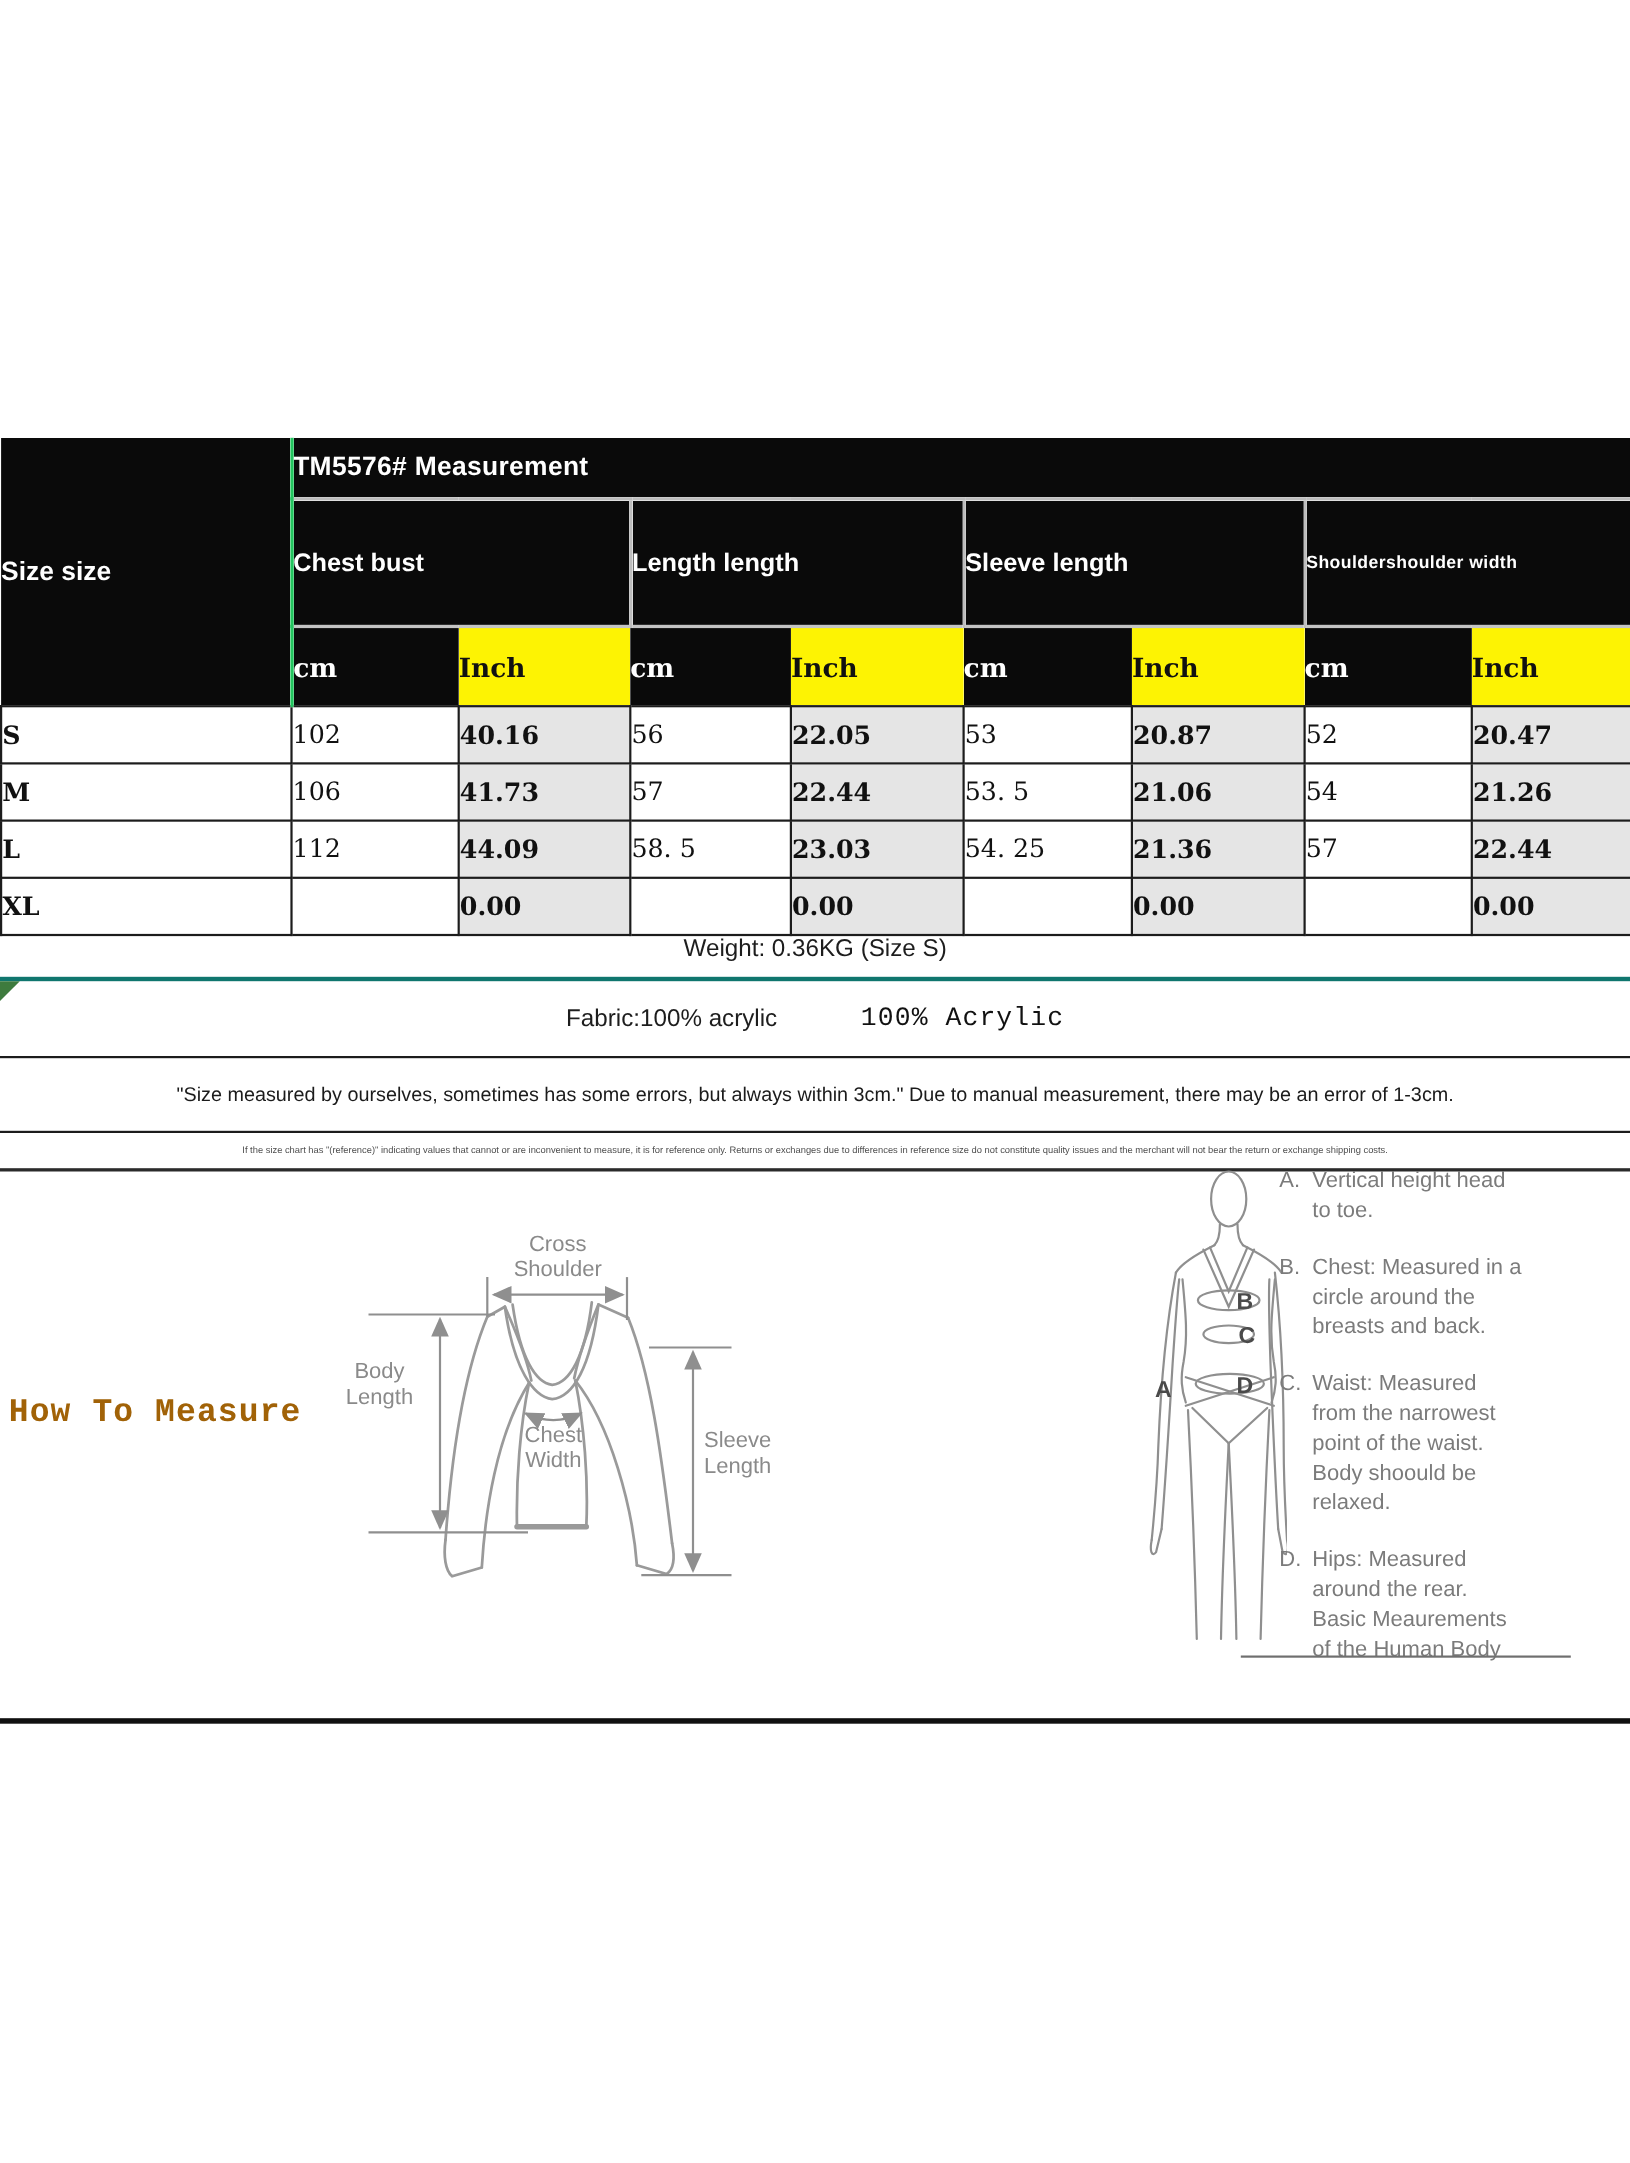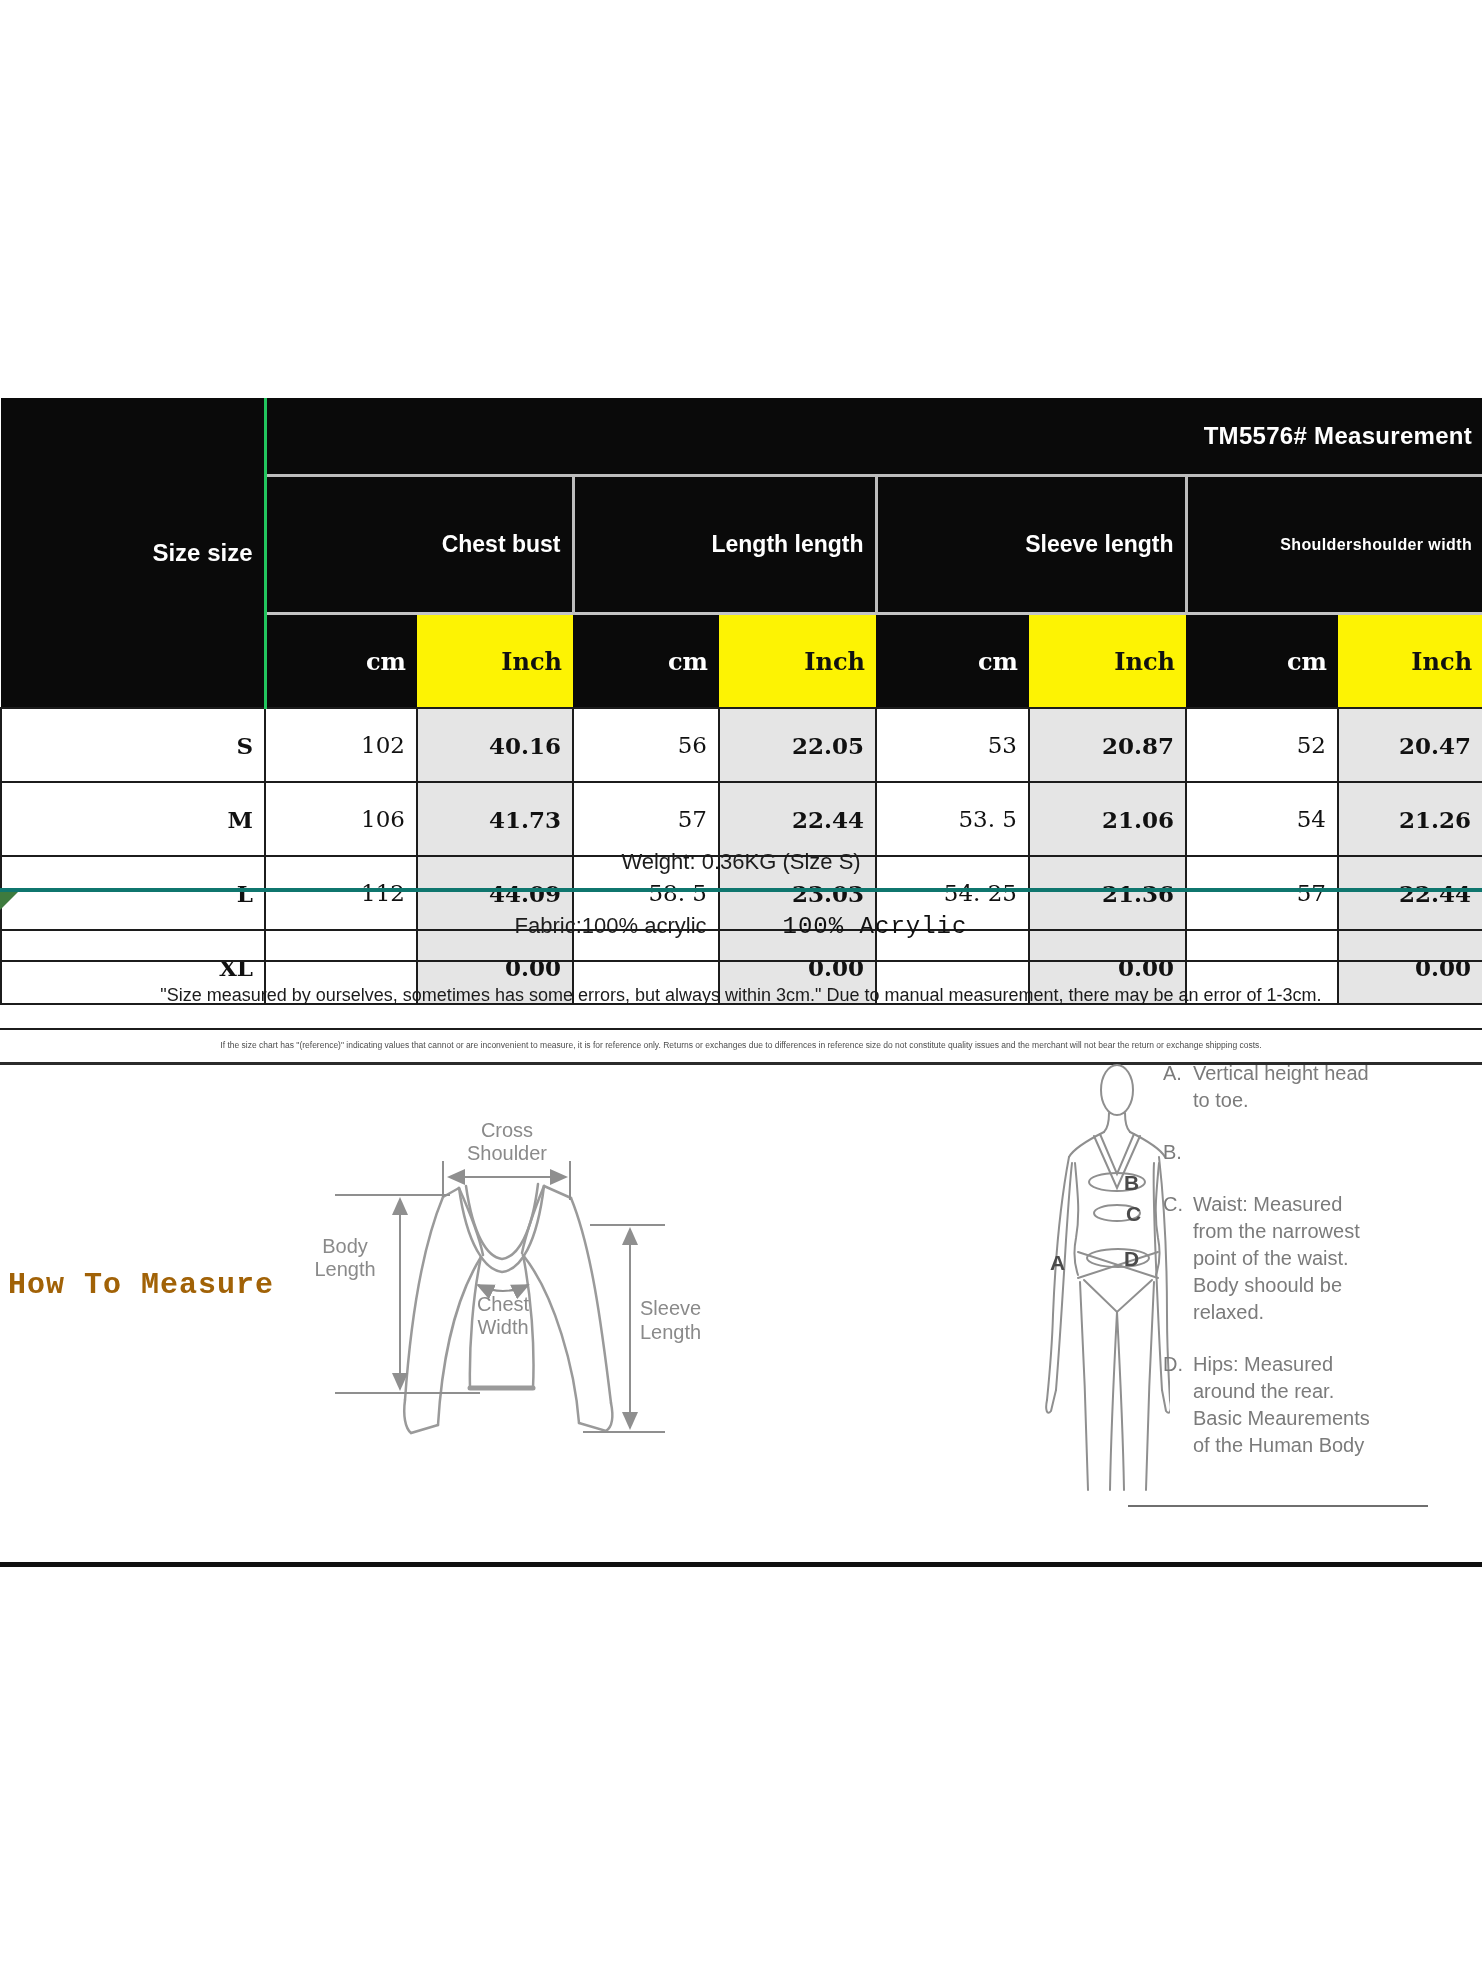--- a/index.html
+++ b/index.html
@@ -1,21 +1,21 @@
 <!DOCTYPE html>
 <html><head>
 <meta charset="utf-8">
 <style>
   html,body{margin:0;padding:0;background:#ffffff;}
   .canvas{position:relative;width:1482px;height:1966px;background:#ffffff;overflow:hidden;
           font-family:"Liberation Sans",sans-serif;}
 
   
   table.size-table{position:absolute;left:0;top:398px;width:1482px;border-collapse:collapse;table-layout:fixed;}
-  .size-table th,.size-table td{padding:11px;text-align:right;vertical-align:middle;overflow:hidden;}
+  .size-table th,.size-table td{padding:0;text-align:left;vertical-align:middle;overflow:hidden;}
   .hdr{background:#0a0a0a;color:#ffffff;font-weight:bold;}
   .size-head{font-size:24px;border-right:3px solid #22c55e;}
   .title-cell{height:54px;font-size:24px;letter-spacing:.3px;}
   .group-cell{height:113px;font-size:23px;border-top:3px solid #bdbdbd;border-left:3px solid #bdbdbd;}
   .group-shoulder{font-size:16px;letter-spacing:.4px;}
   .units-row th{height:70px;font-family:"DejaVu Serif","Liberation Serif",serif;font-size:24px;font-weight:bold;border-top:3px solid #c4c4c4;}
   .unit-cm{background:#0a0a0a;color:#ffffff;}
   .unit-inch{background:#fdf303;color:#111111;}
   .data-row td{height:50px;background:#ffffff;border:2px solid #1c1c1c;
                font-family:"DejaVu Serif","Liberation Serif",serif;font-size:23px;color:#111111;}
@@ -236,20 +236,25 @@
   <div class="instructions">
     <div class="instr">
       <span class="instr-label">A.</span>
       <div>
         <div>Vertical height head</div>
         <div>to toe.</div>
       </div>
     </div>
     <div class="instr">
       <span class="instr-label">B.</span>
+      <div>
+        <div>Chest: Measured in a</div>
+        <div>circle around the</div>
+        <div>breasts and back.</div>
+      </div>
     </div>
     <div class="instr">
       <span class="instr-label">C.</span>
       <div>
         <div>Waist: Measured</div>
         <div>from the narrowest</div>
         <div>point of the waist.</div>
         <div>Body shoould be</div>
         <div>relaxed.</div>
       </div>

